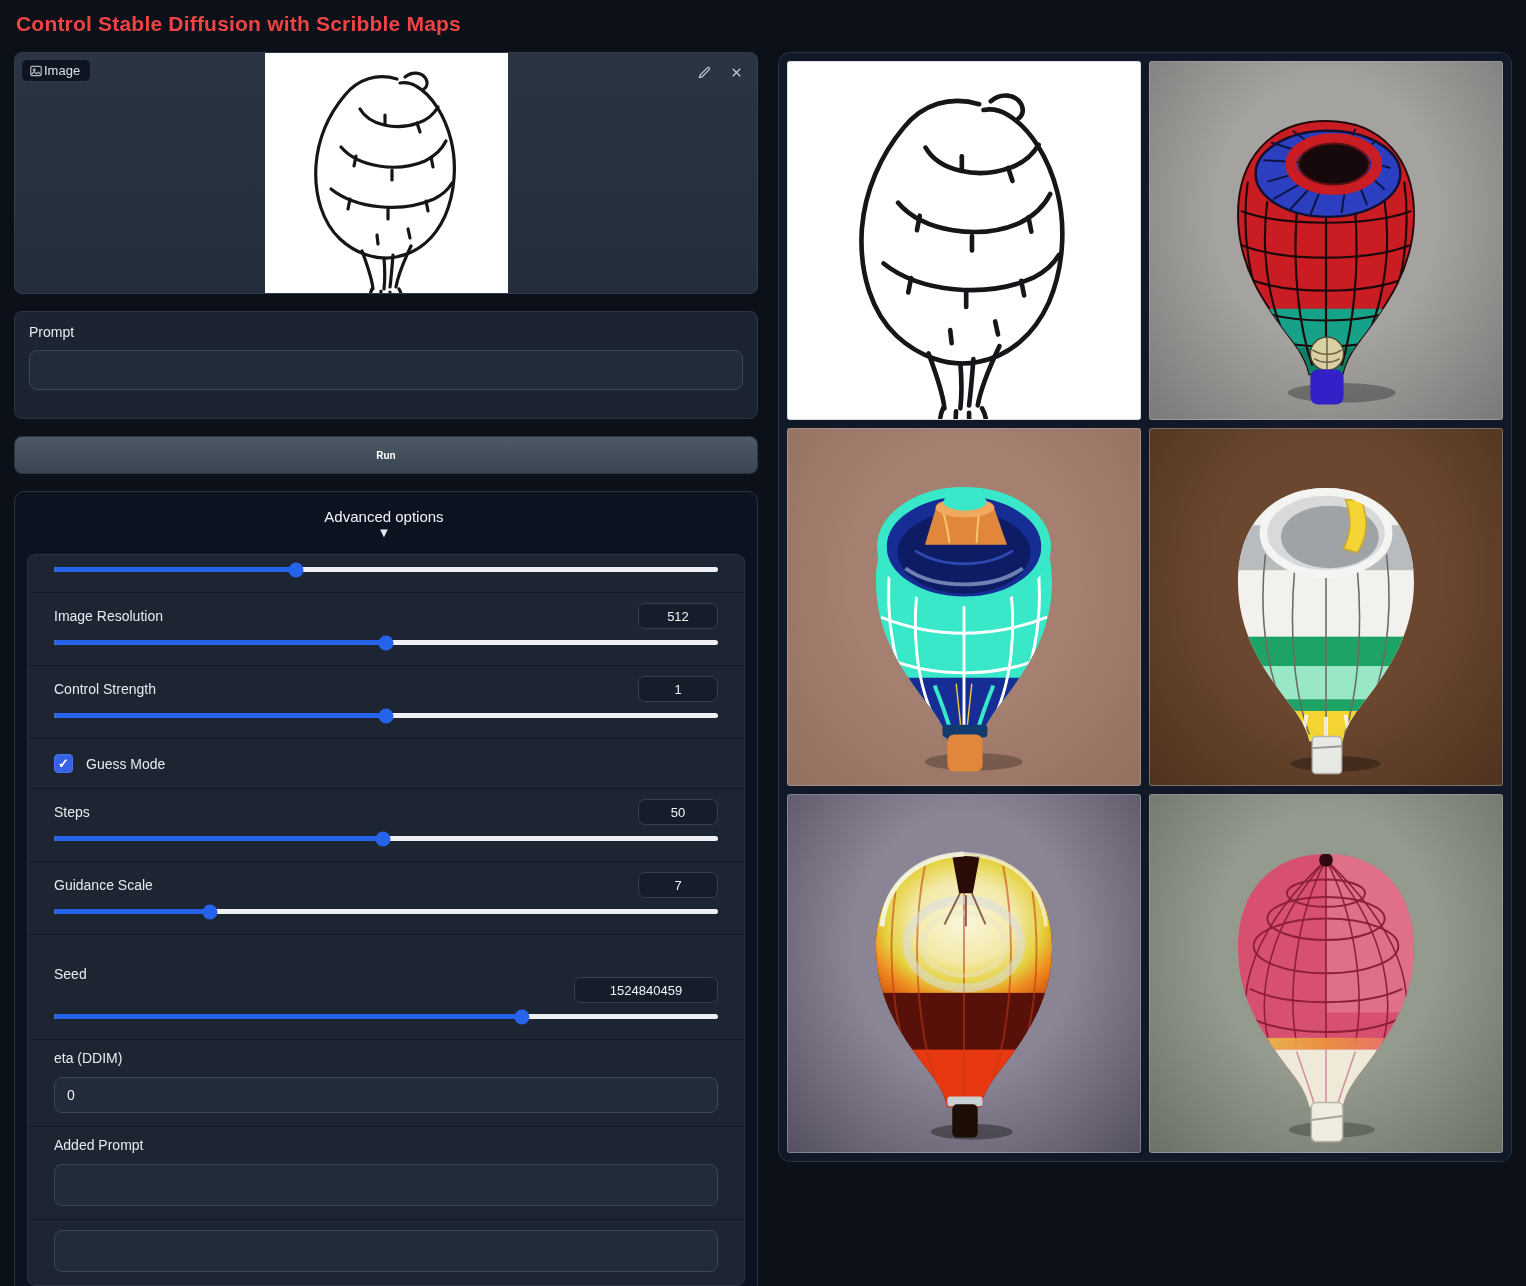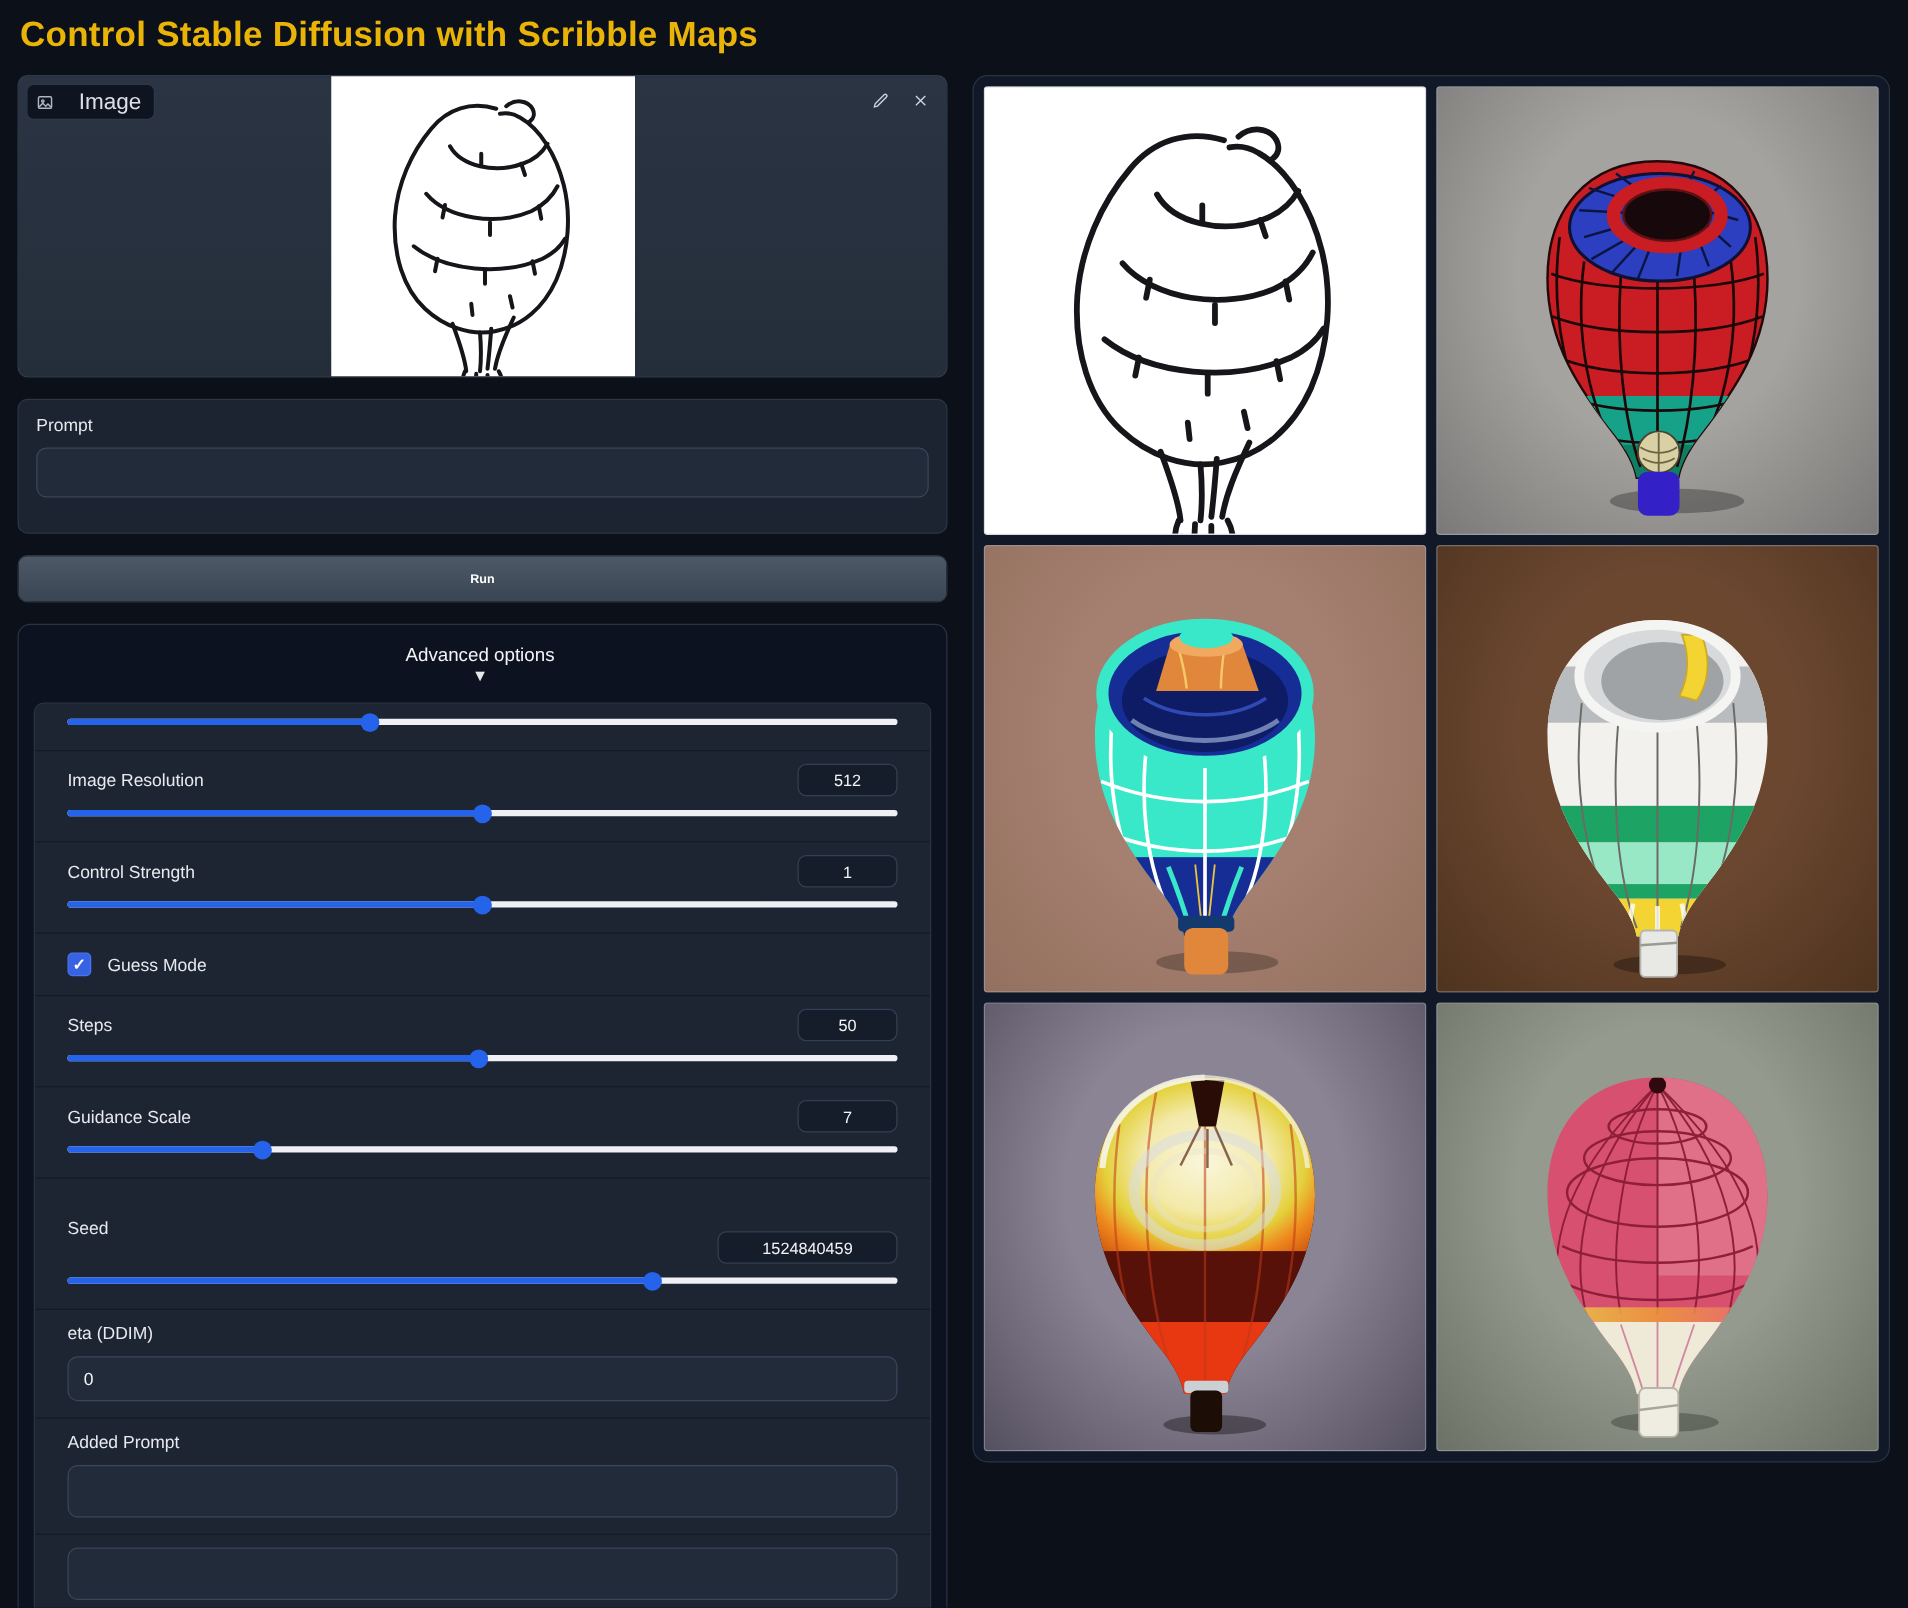--- a/index.html
+++ b/index.html
@@ -4,37 +4,37 @@
 <style>
   * { box-sizing: border-box; margin: 0; padding: 0; }
   html,body { width:1526px; height:1286px; overflow:hidden; }
   body {
     background:#0c1019;
     font-family:"Liberation Sans", sans-serif;
     color:#e5e7eb;
   }
   .app { padding:10px 14px; }
   h1[data-name="page-title"]{
-    font-size:28px; font-weight:700; color:#eab308; margin:2px 0 16px 2px;
+    font-size:21px; font-weight:700; color:#ef4444; margin:2px 0 16px 2px;
     letter-spacing:.2px;
   }
   .main { display:flex; gap:20px; align-items:flex-start; }
   .left { width:744px; flex:none; }
 
   
   .image-panel{
     position:relative; height:242px; margin-bottom:17px;
     background:linear-gradient(180deg,#2a3442,#242e3b);
     border:1px solid #313c4c; border-radius:8px;
   }
   .img-badge{
     position:absolute; top:6px; left:6px; z-index:3;
-    display:flex; align-items:center; gap:20px;
+    display:flex; align-items:center; gap:1px;
     background:#0e1521; border:1px solid #2d3848; border-radius:6px;
-    padding:3px 10px 3px 7px; font-size:18px; color:#dbe0e6;
+    padding:3px 10px 3px 7px; font-size:13px; color:#dbe0e6;
   }
   .img-badge svg{ width:14px; height:14px; stroke:#aeb6c0; }
   .img-actions{
     position:absolute; top:8px; right:10px; z-index:3; display:flex; gap:10px;
   }
   .icon-btn{
     width:22px; height:22px; background:transparent; border:none; cursor:pointer;
     display:flex; align-items:center; justify-content:center;
   }
   .icon-btn svg{ width:15px; height:15px; stroke:#cdd3db; stroke-width:1.8; fill:none; }

